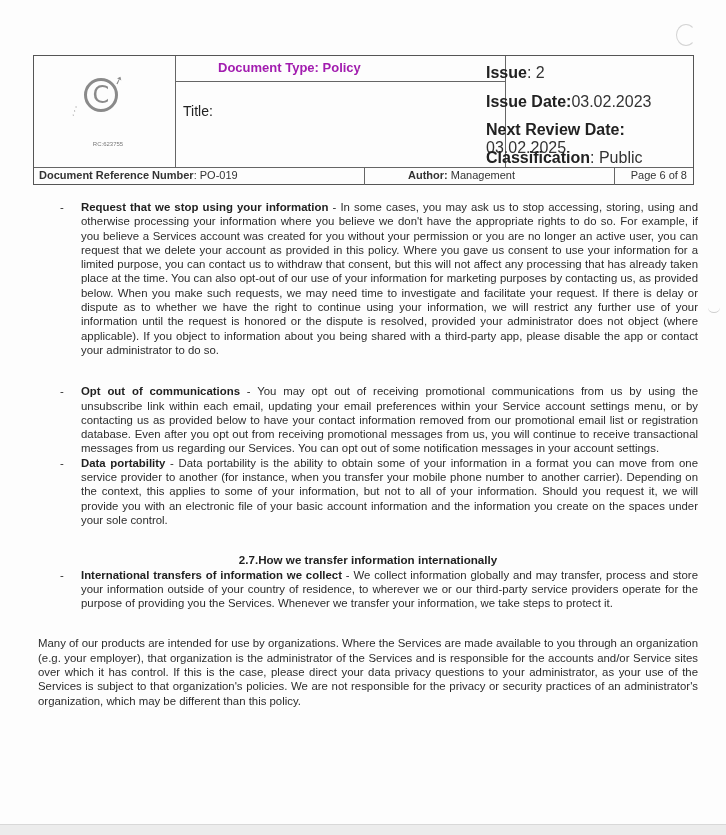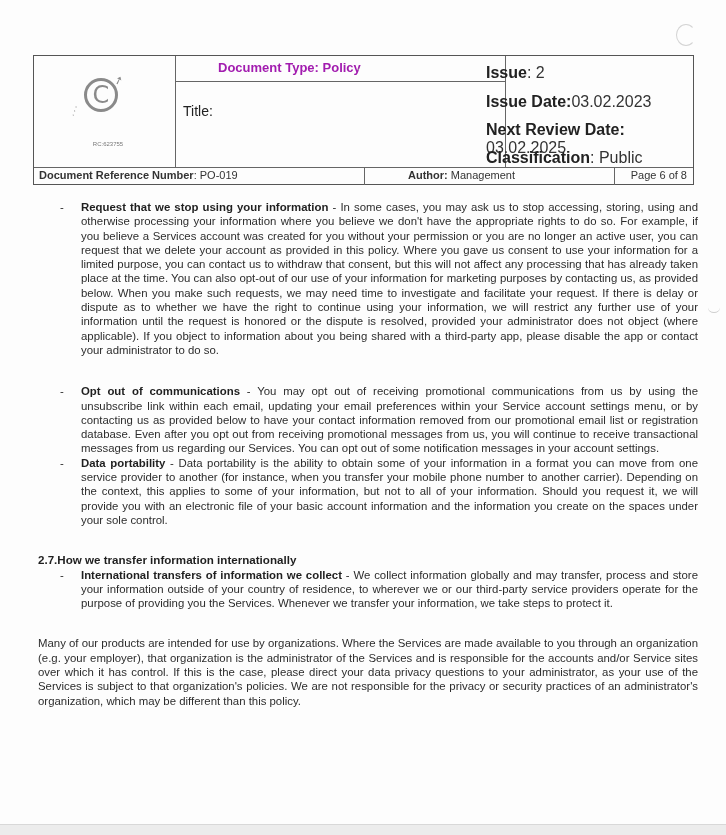--- a/index.html
+++ b/index.html
@@ -177,20 +177,21 @@
       top: 0;
     }
     .bullet b { color: #1f1f1f; margin-top: 48px; }
     .gap-lg { height: 27px; }
     .gap-sec { height: 26px; }
     .section-title {
       font-weight: bold;
       font-size: 11.6px;
       color: #1f1f1f;
       margin-left: 0;
+      text-align: center;
     }
     .para {
       text-align: justify;
     }
     .bottom-bar {
       position: absolute;
       left: 0;
       top: 824px;
       width: 726px;
       height: 11px;

